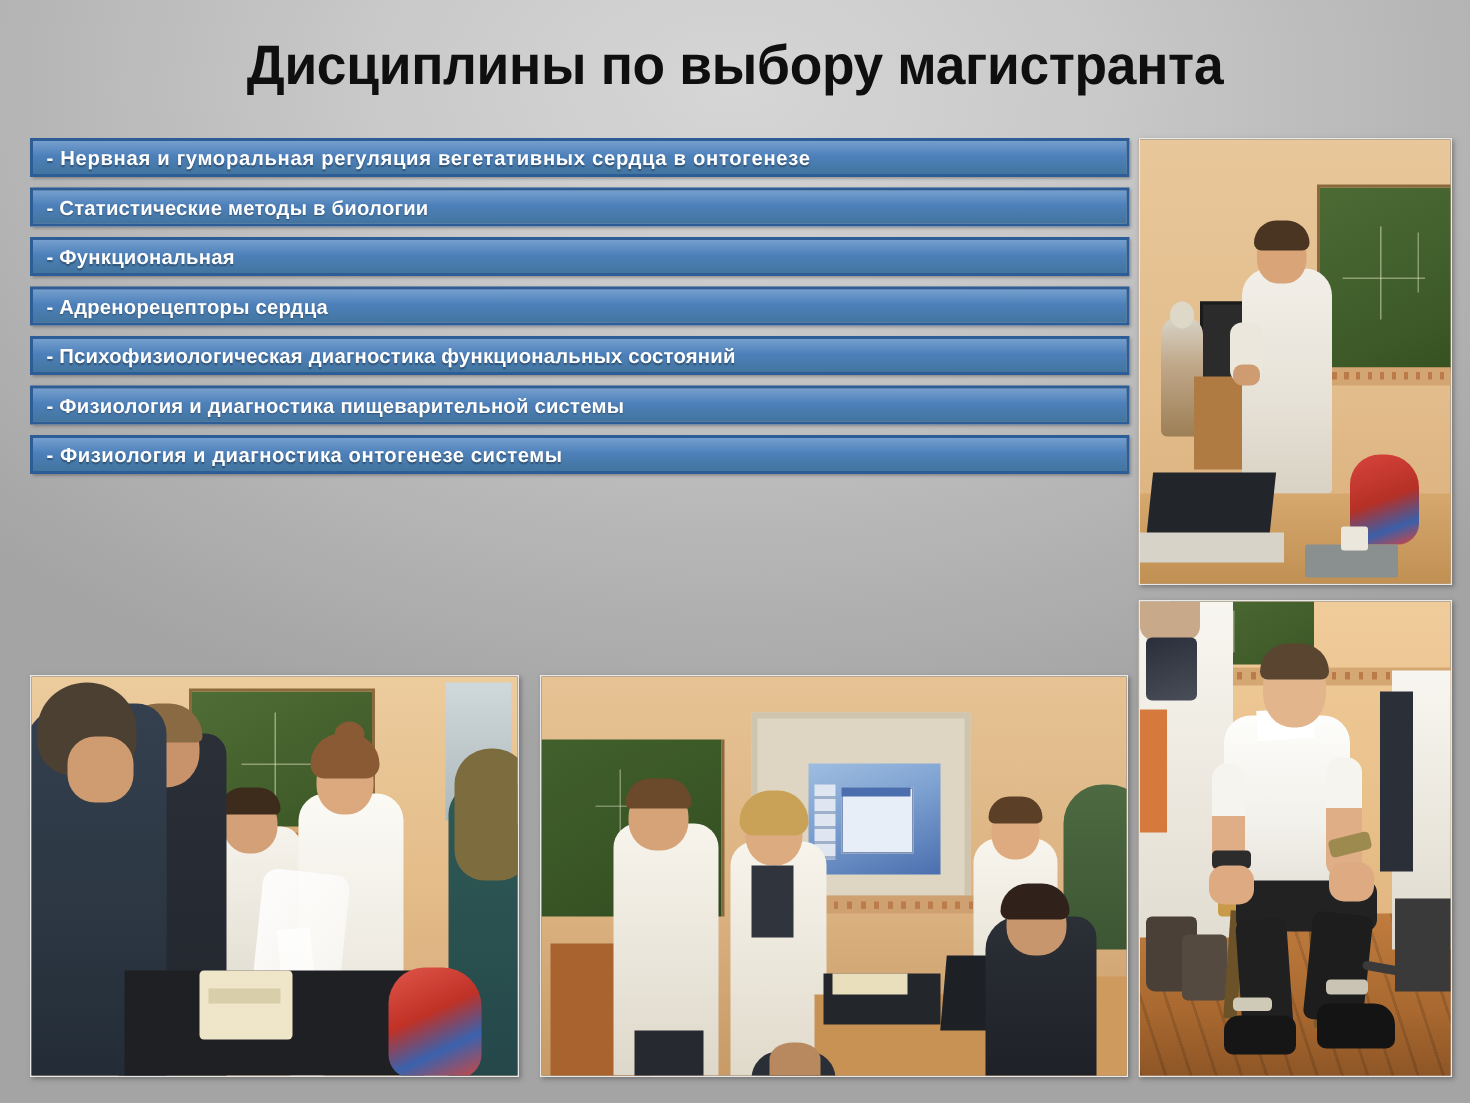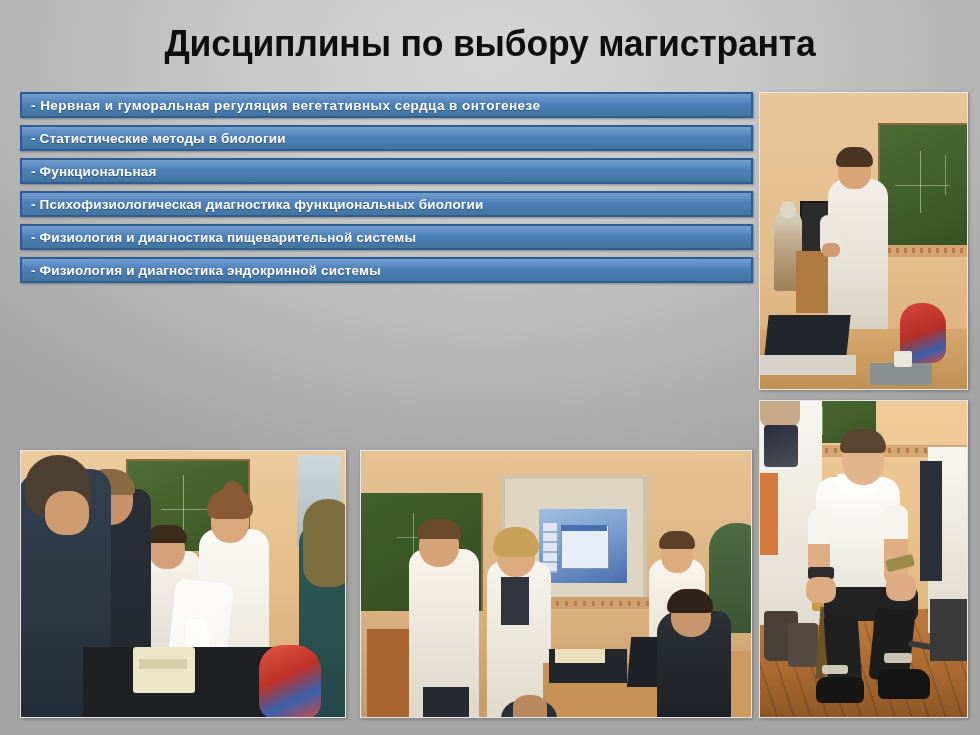--- a/index.html
+++ b/index.html
@@ -260,27 +260,30 @@
     <div class="bar">
       <span class="bar-text">- Нервная  и гуморальная  регуляция  вегетативных  сердца  в онтогенезе</span>
     </div>
     <div class="bar">
       <span class="bar-text">- Статистические  методы в биологии</span>
     </div>
     <div class="bar">
       <span class="bar-text">- Функциональная</span>
     </div>
     <div class="bar">
-      <span class="bar-text">- Психофизиологическая  диагностика  функциональных  биологии</span>
+      <span class="bar-text">- Адренорецепторы  сердца</span>
+    </div>
+    <div class="bar">
+      <span class="bar-text">- Психофизиологическая  диагностика  функциональных  состояний</span>
     </div>
     <div class="bar">
       <span class="bar-text">- Физиология и диагностика  пищеварительной  системы</span>
     </div>
     <div class="bar">
-      <span class="bar-text">- Физиология и диагностика  эндокринной  системы</span>
+      <span class="bar-text">- Физиология и диагностика  онтогенезе  системы</span>
     </div>
   </div>
 
   <div class="photo" id="photoA">
     <div class="ph-inner">
       <div class="wall"></div>
         <div class="board"></div>
         <div class="chalk1"></div>
       <div class="chalk2"></div>
         <div class="chalk3"></div>

